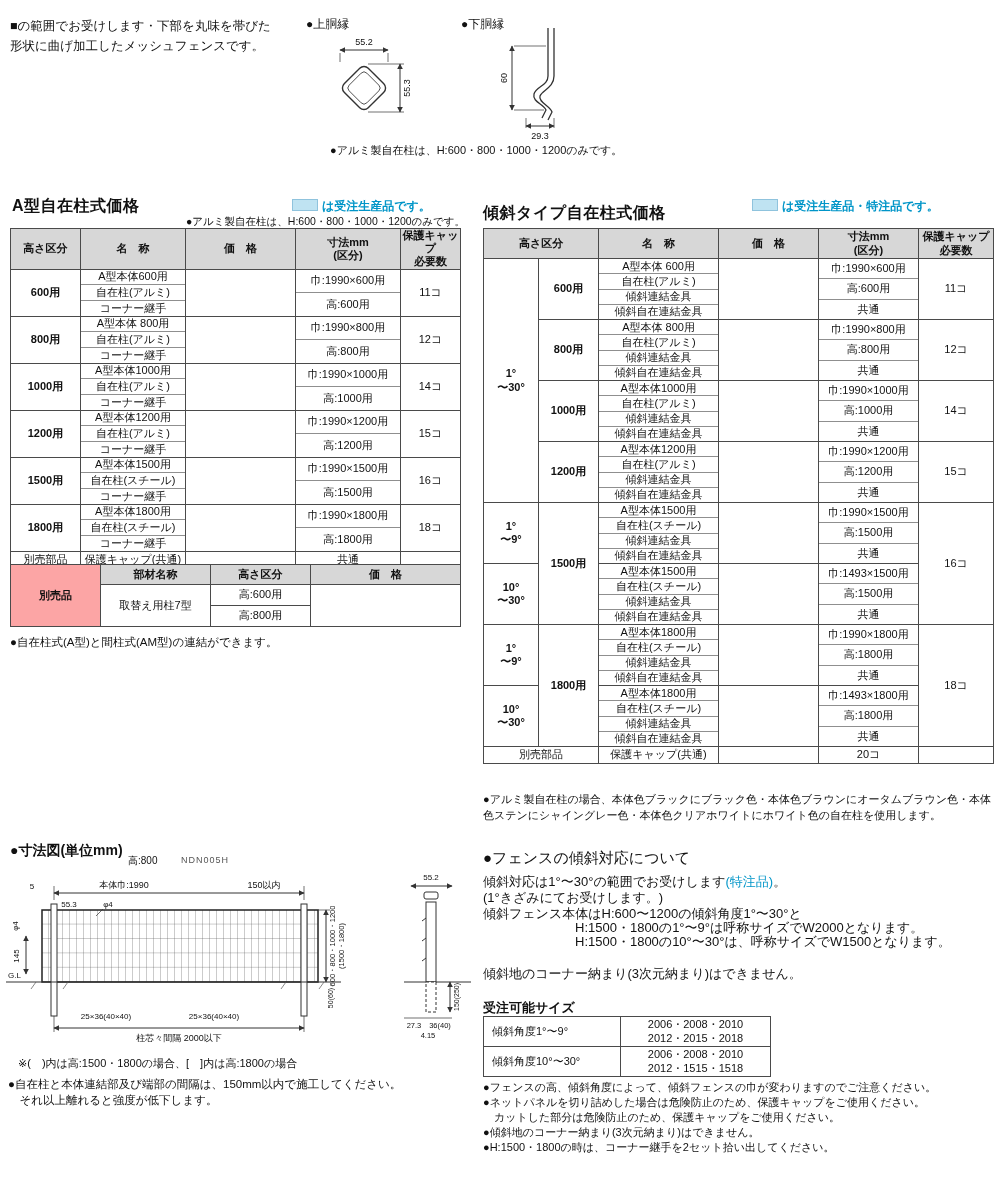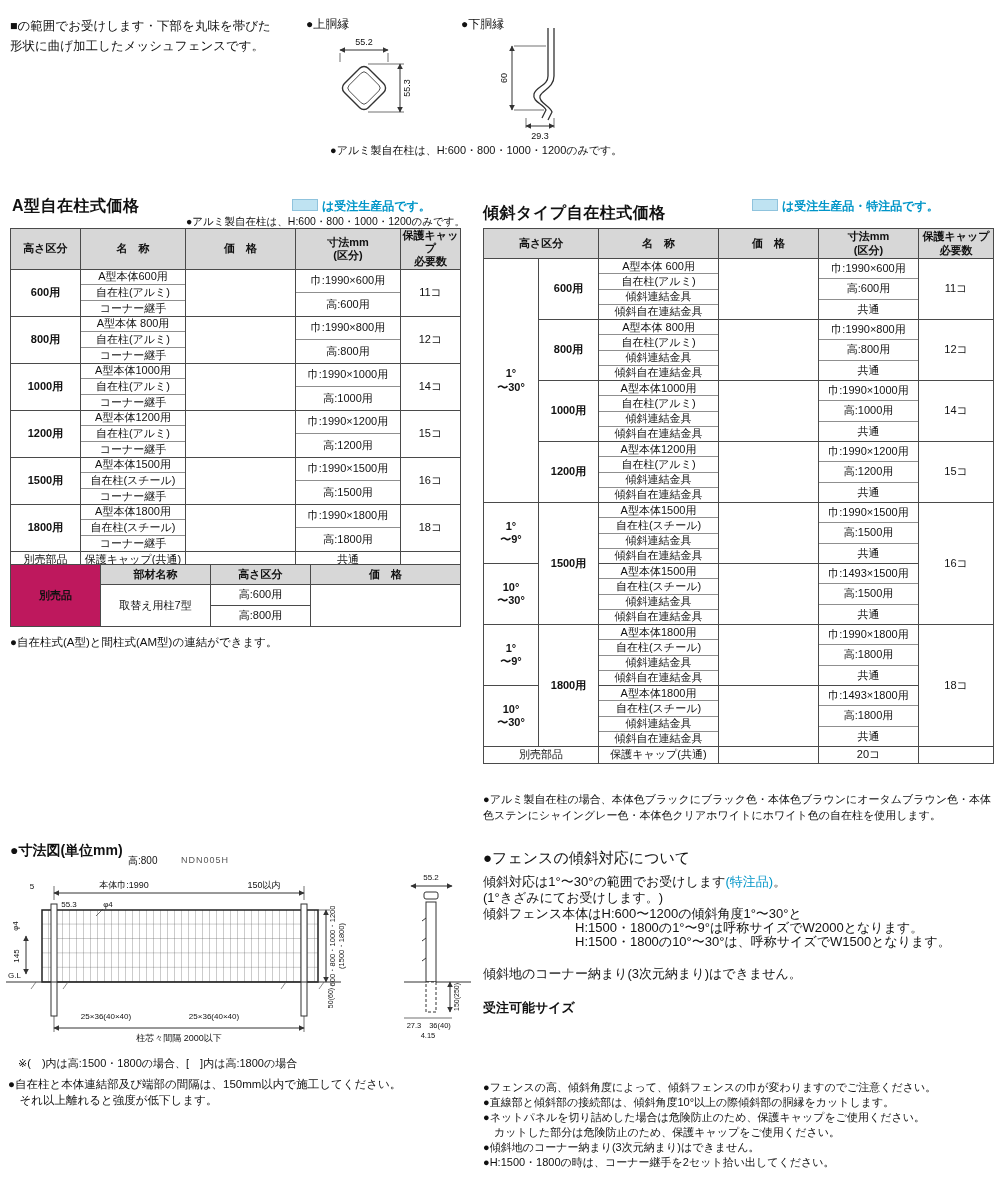--- a/index.html
+++ b/index.html
@@ -22,21 +22,21 @@
   .tbl th{background:#d7d7d7;font-weight:bold}
   tr.hd{height:30px}
   tr.grpA{height:47px}
   tr.grpB{height:61px}
   tr.ftr{height:17px}
   .stack{display:flex;flex-direction:column;width:100%}
   .stA{height:46px}
   .stB{height:60px}
   .srow{flex:1 1 0;display:flex;align-items:center;justify-content:center;border-bottom:1px solid #8f8f8f;line-height:1}
   .stack .srow:last-child{border-bottom:none}
-  .grayCell{background:#be185d;font-weight:bold}
+  .grayCell{background:#fca5a5;font-weight:bold}
   tr.r1{height:20px} tr.r2{height:21px}
   .note{font-size:11.5px;line-height:1.4}
   .colorNote{font-size:11px;line-height:1.45;width:512px}
   .figTitle{font-size:14px;font-weight:bold}
   .figSub{font-size:10px}
   .figCode{font-size:9px;color:#555;letter-spacing:1px}
   .slopeTitle{font-size:15px;font-weight:normal}
   .slopeLine{font-size:13px;line-height:1.3}
   .hl{color:#0095c8}
   .orderTitle{font-size:13px;font-weight:bold}
@@ -539,23 +539,40 @@
   <div class="a slopeLine" style="left:483px;top:874px">
     <span>傾斜対応は1°〜30°の範囲でお受けします</span><span class="hl">(特注品)</span><span>。</span>
   </div>
   <div class="a slopeLine" style="left:483px;top:890px">(1°きざみにてお受けします。)</div>
   <div class="a slopeLine" style="left:483px;top:906px">傾斜フェンス本体はH:600〜1200の傾斜角度1°〜30°と</div>
   <div class="a slopeLine" style="left:575px;top:920px">H:1500・1800の1°〜9°は呼称サイズでW2000となります。</div>
   <div class="a slopeLine" style="left:575px;top:934px">H:1500・1800の10°〜30°は、呼称サイズでW1500となります。</div>
   <div class="a slopeLine" style="left:483px;top:966px">傾斜地のコーナー納まり(3次元納まり)はできません。</div>
 
   <div class="a orderTitle" style="left:483px;top:999px">受注可能サイズ</div>
+  <table class="tbl tblOrder" style="left:483px;top:1016px;width:287px">
+    <colgroup>
+        <col style="width:137px">
+        <col style="width:150px">
+      </colgroup>
+    <tbody>
+        <tr class="ro">
+      <td class="ol">傾斜角度1°〜9°</td>
+      <td class="pre">2006・2008・2010
+2012・2015・2018</td>
+    </tr>
+    <tr class="ro">
+      <td class="ol">傾斜角度10°〜30°</td>
+      <td class="pre">2006・2008・2010
+2012・1515・1518</td>
+    </tr>
+  </tbody>
+    </table>
 
   <div class="a notesList" style="left:483px;top:1080px;width:515px">
     <div>●フェンスの高、傾斜角度によって、傾斜フェンスの巾が変わりますのでご注意ください。</div>
-    <div>●直線部と傾斜部の接続部は、傾斜角度10°以上の際傾斜部の胴縁をカットします。</div>
     <div>●ネットパネルを切り詰めした場合は危険防止のため、保護キャップをご使用ください。</div>
     <div>　カットした部分は危険防止のため、保護キャップをご使用ください。</div>
     <div>●傾斜地のコーナー納まり(3次元納まり)はできません。</div>
     <div>●H:1500・1800の時は、コーナー継手を2セット拾い出してください。</div>
   </div>
 
 </div>
 
 </body></html>

